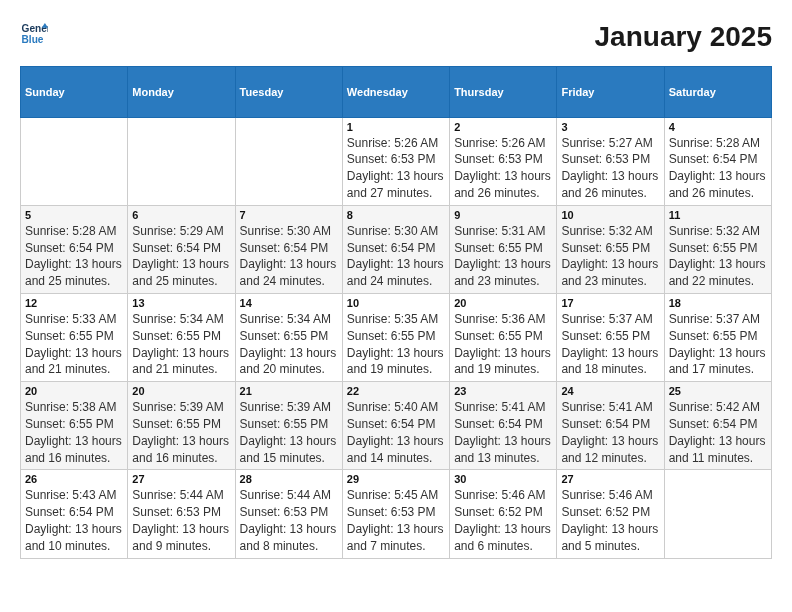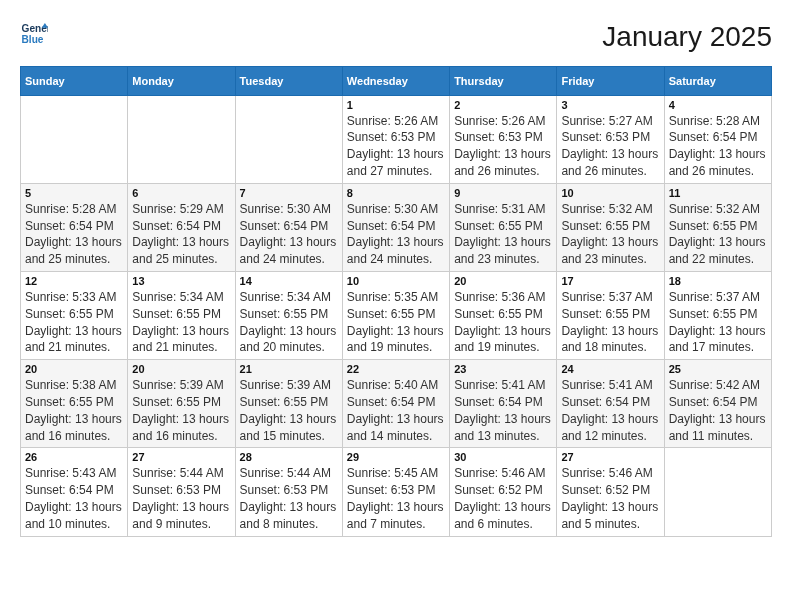--- a/index.html
+++ b/index.html
@@ -29,37 +29,37 @@
     }
     .logo-icon {
       width: 28px;
       height: 28px;
     }
     .title-block {
       text-align: right;
     }
     .main-title {
       font-size: 28px;
-      font-weight: normal;
+      font-weight: bold;
       color: #1a1a1a;
       line-height: 1.2;
     }
     .subtitle {
       font-size: 14px;
       color: #333;
     }
     .calendar {
       width: 100%;
       border-collapse: collapse;
       font-size: 10px;
     }
     .calendar thead tr th {
       background: #2a7abf;
       color: #fff;
-      padding: 8px 4px;
+      padding: 19px 4px;
       text-align: left;
       font-size: 11px;
       font-weight: bold;
       border: 1px solid #1a6aaf;
     }
     .calendar tbody tr td {
       border: 1px solid #ccc;
       vertical-align: top;
       padding: 3px 4px;
       width: 106px;

